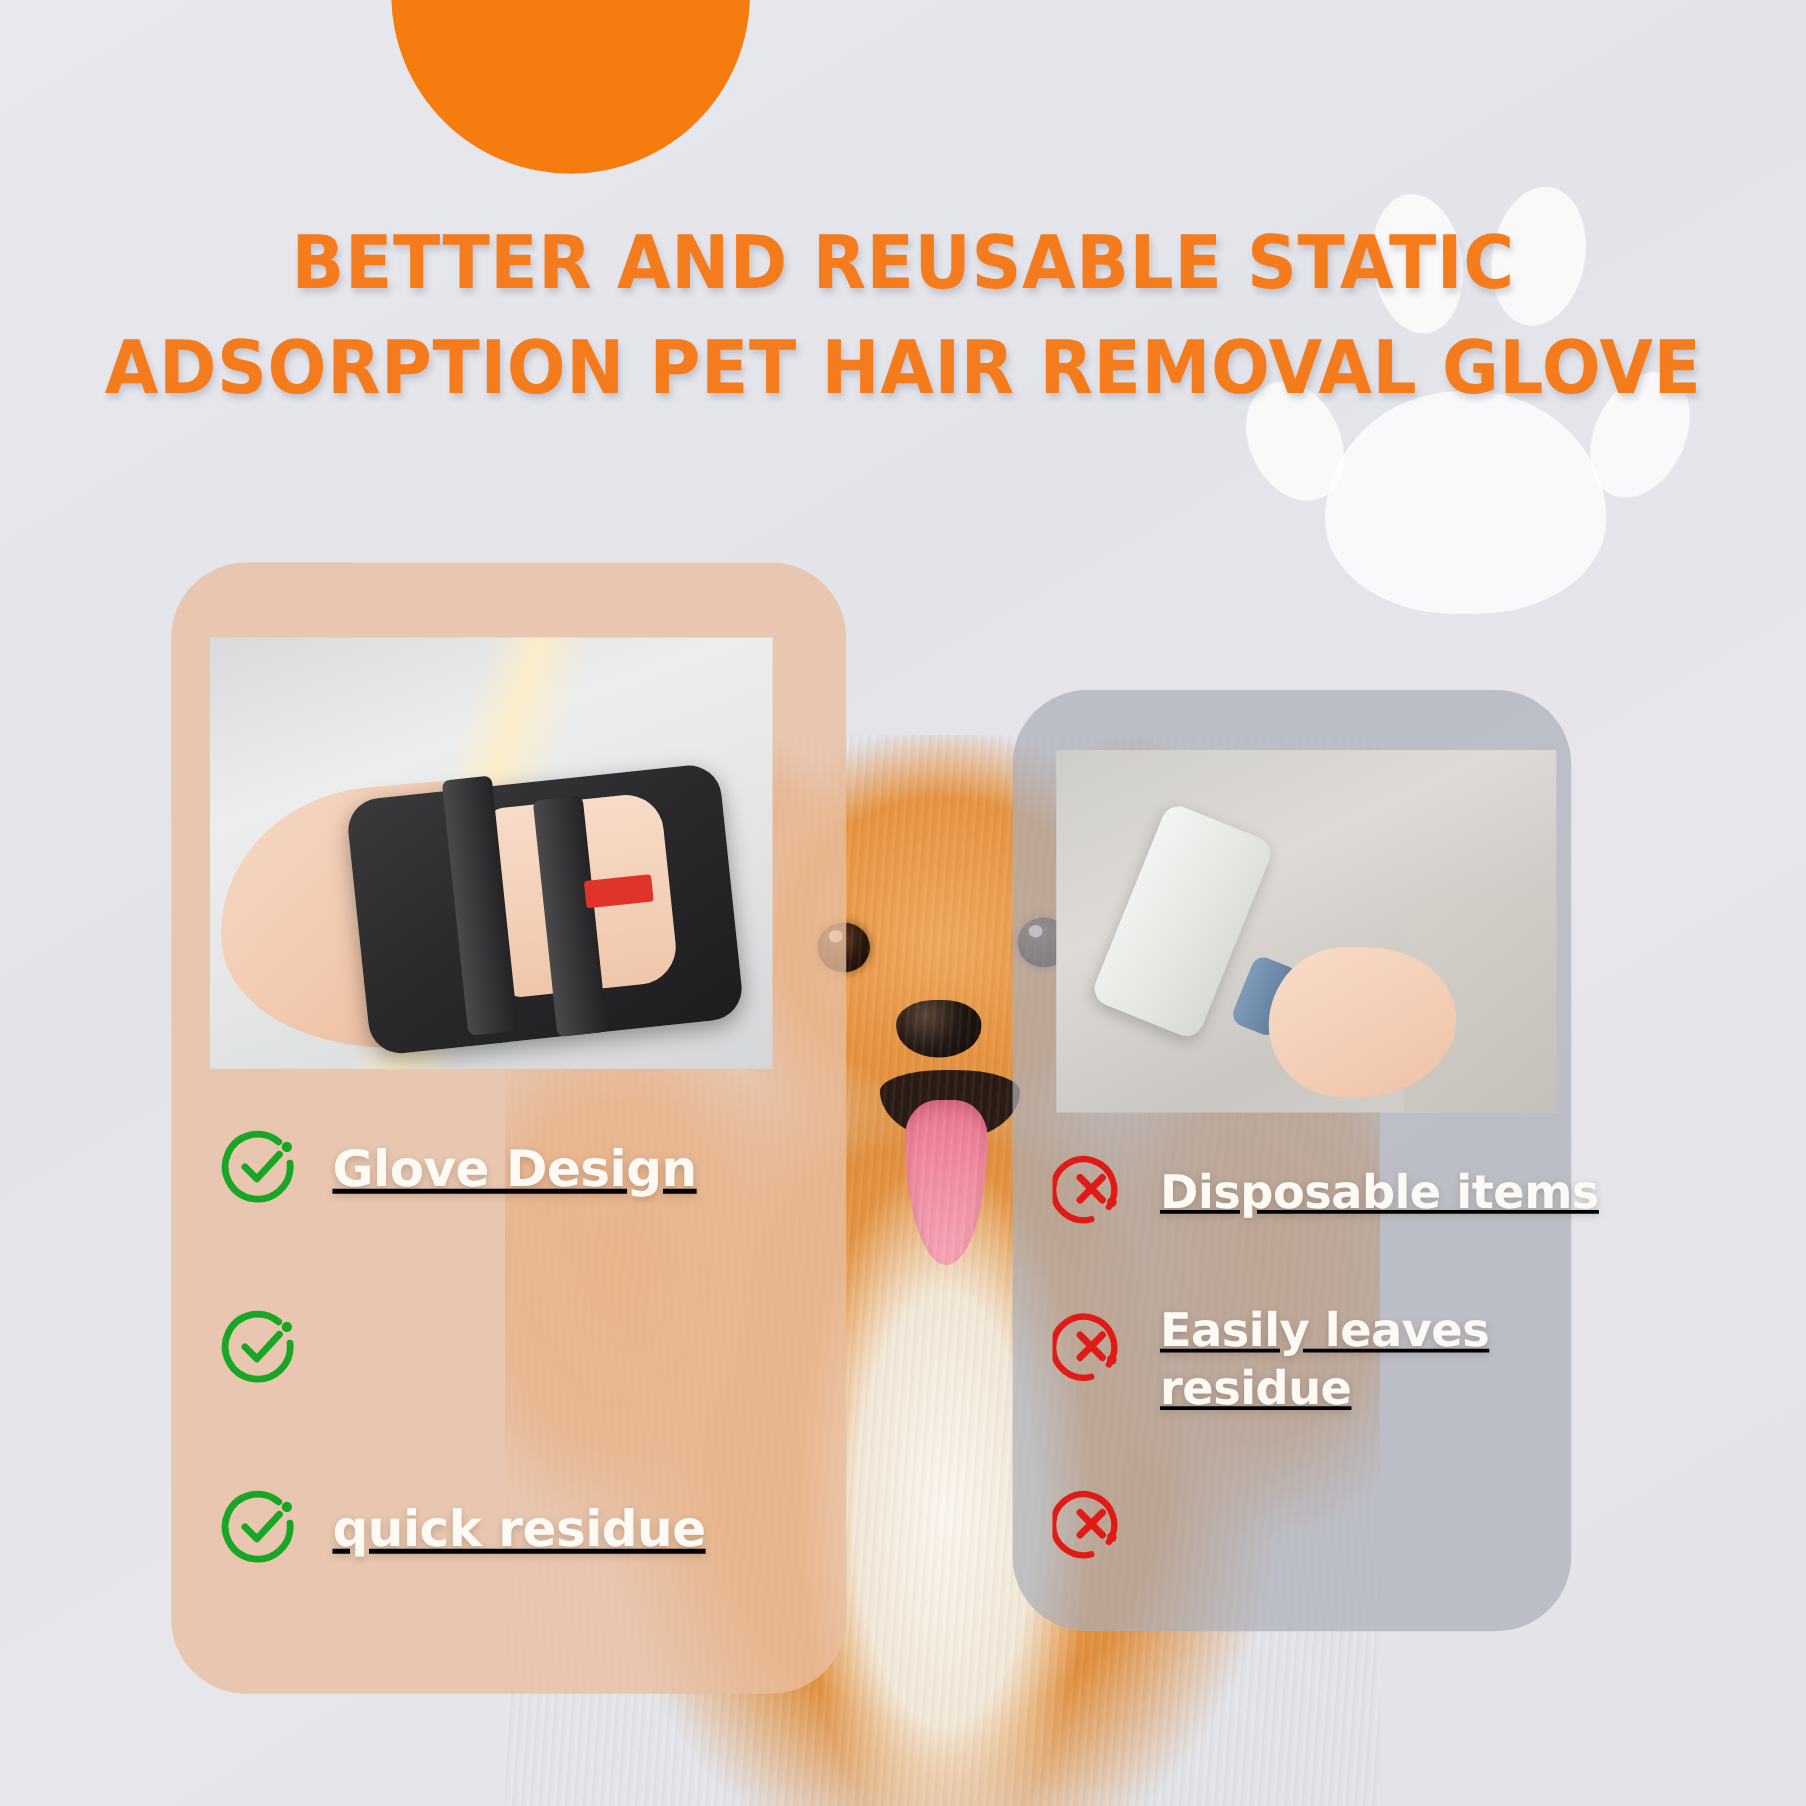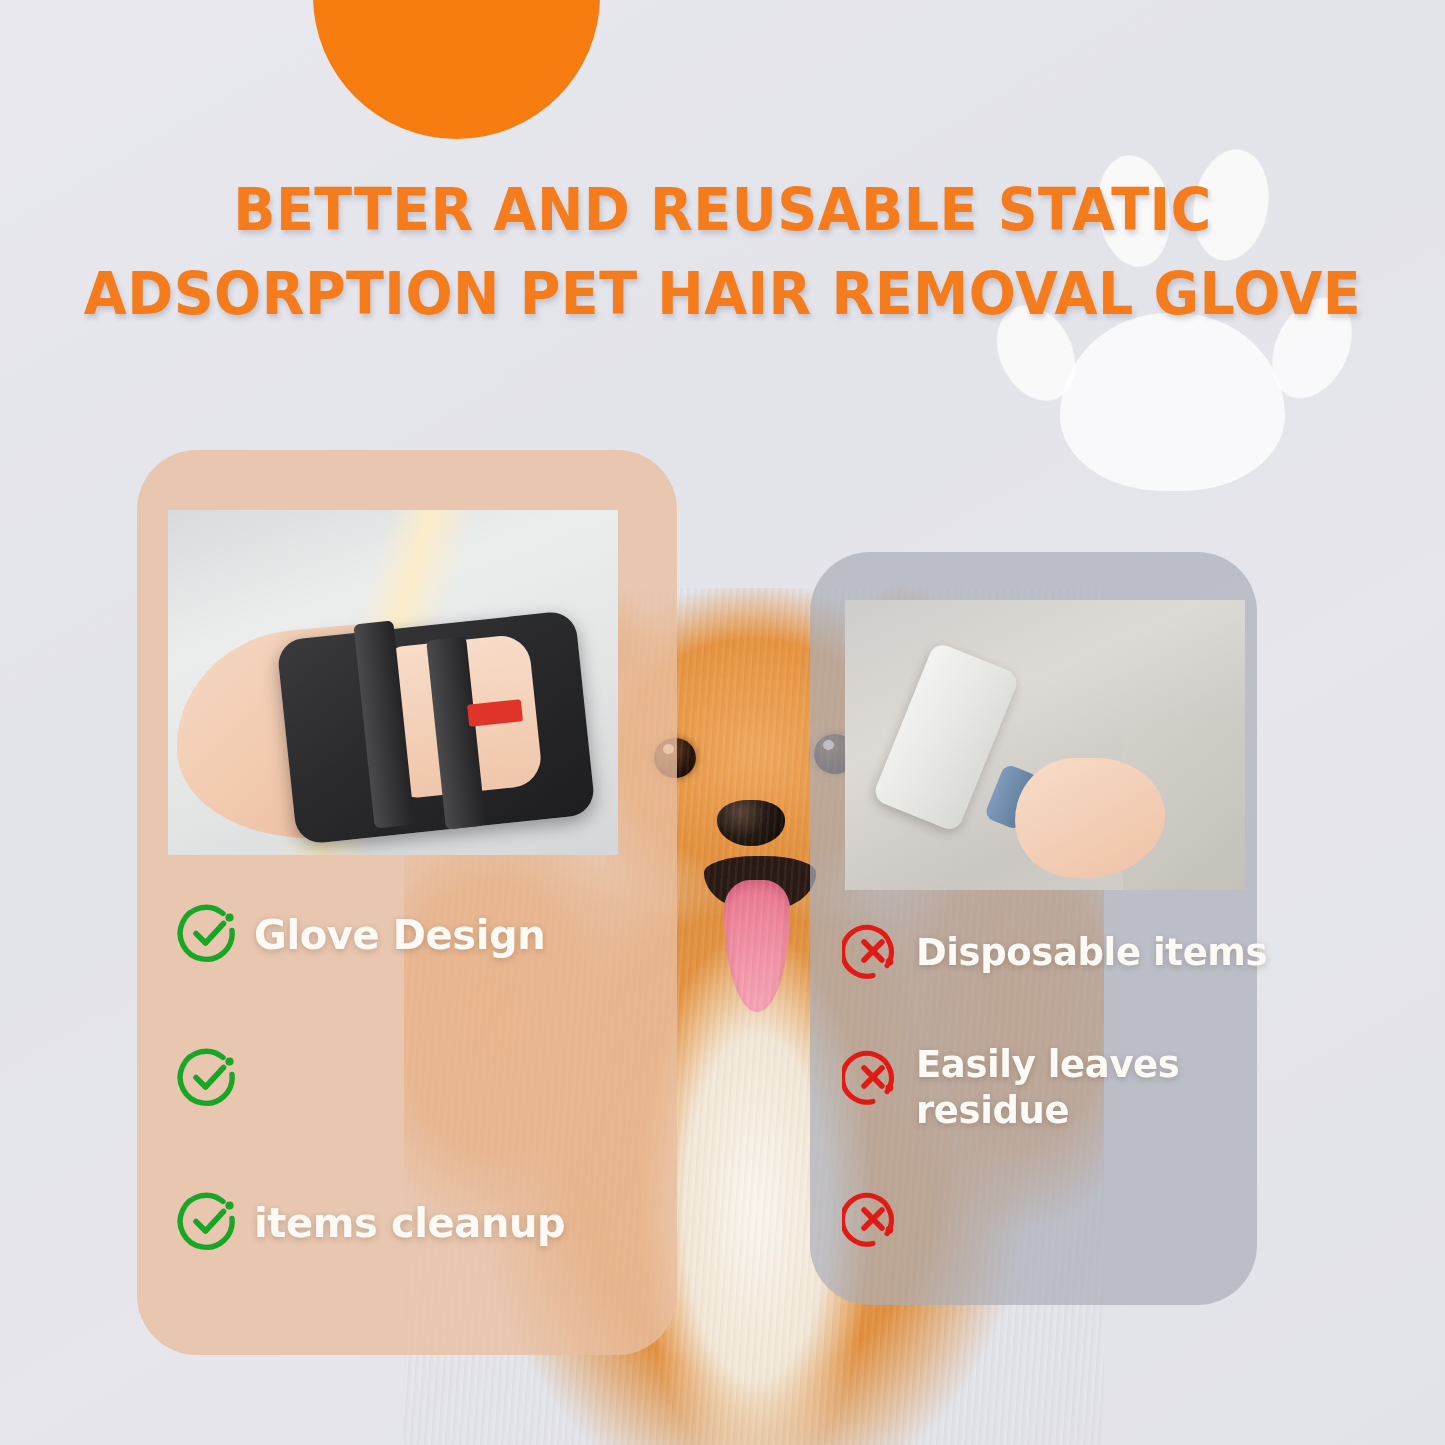--- a/index.html
+++ b/index.html
@@ -250,21 +250,22 @@
     width: 130px; height: 180px;
     background: linear-gradient(140deg, #d4d0ca 0%, #c3bfb9 100%);
     border-radius: 24px 0 0 0;
   }
 
   
   .feature {
     position: absolute;
     display: flex;
     align-items: center;
-    gap: 12px;
+    gap: 24px;
+    text-decoration: underline;
   }
   .feature .label {
     color: #fdfaf5;
     font-family: "DejaVu Sans", sans-serif;
     font-weight: 700;
     font-size: 40px;
     line-height: 48px;
     letter-spacing: -0.4px;
     text-shadow: 0 2px 6px rgba(80,60,40,0.25);
     white-space: pre-line;
@@ -354,21 +355,21 @@
   </div>
 
   <div class="feature feat-l3">
     <span class="icon-circle">
       <svg width="66" height="66" viewBox="0 0 66 66">
         <path d="M47 13.5 A26 26 0 1 0 56 30.5" fill="none" stroke="#17a724" stroke-width="5.4" stroke-linecap="round"></path>
         <circle cx="53.5" cy="17.5" r="4.1" fill="#17a724"></circle>
         <path d="M20 33.5 L29.5 43 L47.5 23.5" fill="none" stroke="#17a724" stroke-width="5.6" stroke-linecap="round" stroke-linejoin="round"></path>
       </svg>
     </span>
-    <span class="label">items cleanup</span>
+    <span class="label">quick residue</span>
   </div>
 
   <div class="feature feat-r feat-r2">
     <span class="icon-circle">
       <svg width="62" height="62" viewBox="0 0 66 66">
         <path d="M48 48.5 A26 26 0 1 0 33 59" fill="none" stroke="#e01b16" stroke-width="5.4" stroke-linecap="round"></path>
         <circle cx="50.5" cy="44.5" r="4.1" fill="#e01b16"></circle>
         <path d="M23.5 23.5 L42.5 42.5 M42.5 23.5 L23.5 42.5" fill="none" stroke="#e01b16" stroke-width="6" stroke-linecap="round"></path>
       </svg>
     </span>

